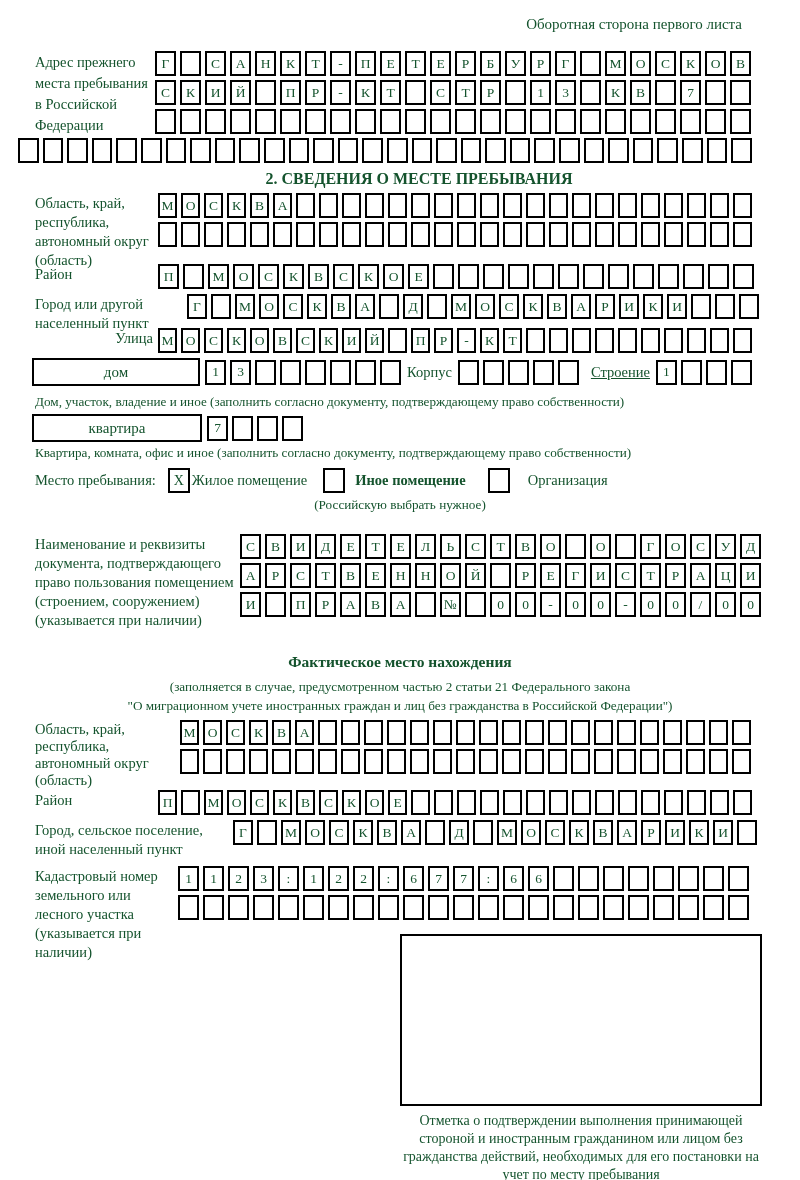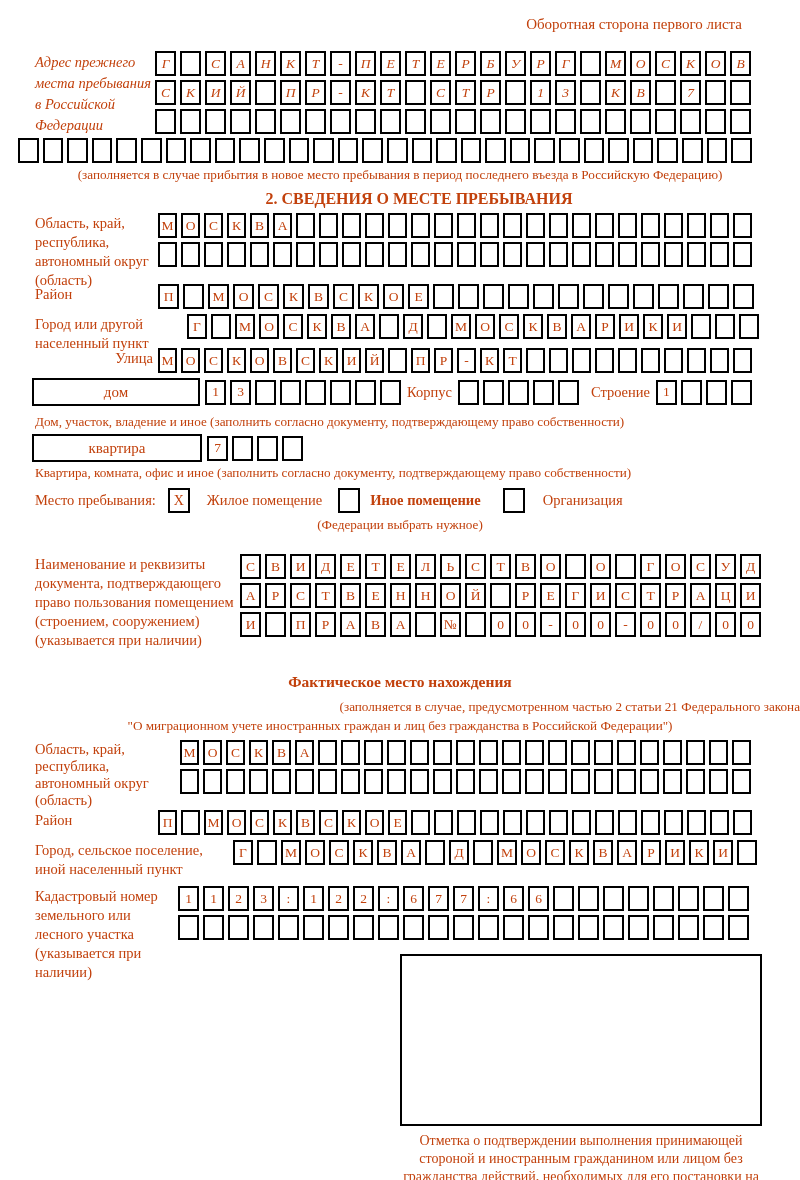--- a/index.html
+++ b/index.html
@@ -1,17 +1,17 @@
 <!DOCTYPE html>
 <html><head>
 <meta charset="utf-8">
 <style>
   html,body{margin:0;padding:0;background:#ffffff;}
   .page{
-    position:relative; width:800px; height:1180px; background:#ffffff; color:#c2410c;
+    position:relative; width:800px; height:1180px; background:#ffffff; color:#14532d;
     font-family:"Liberation Serif","DejaVu Serif",serif; overflow:hidden;
   }
   .hdr{ text-align:right; padding:16px 58px 0 0; font-size:15px; }
   .frow{ position:relative; margin-left:35px; }
   .frow > .lbl{ position:absolute; left:0; top:1px; font-size:14.5px; line-height:19px; }
   .lbl.lh21{ line-height:21px; }
   .lbl.lh17{ line-height:17px; }
   .gwrap{ display:flex; flex-direction:column; gap:4px; }
   .grid{ display:flex; --w:21px; --g:4px; }
   .grid .cell{
@@ -30,21 +30,21 @@
   .optlbl{ font-size:14.5px; }
   .stamp{ box-sizing:border-box; border:2px solid #000; background:#fff; }
 </style>
 </head>
 <body>
 
 <div class="page">
 
   <div class="hdr">Оборотная сторона первого листа</div>
 
-  <div class="frow" style="margin-top:18px;font-style:italic;">
+  <div class="frow" style="margin-top:18px;">
     <div class="lbl lh21" style="width:118px;">Адрес прежнего места пребывания в Российской Федерации</div>
     <div class="gwrap" style="margin-left:120px;">
       <div class="grid">
           <span class="cell">Г</span>
           <span class="cell"></span>
           <span class="cell">С</span>
           <span class="cell">А</span>
           <span class="cell">Н</span>
           <span class="cell">К</span>
           <span class="cell">Т</span>
@@ -145,21 +145,20 @@
       <span class="cell"></span>
       <span class="cell"></span>
       <span class="cell"></span>
       <span class="cell"></span>
       <span class="cell"></span>
       <span class="cell"></span>
       <span class="cell"></span>
       <span class="cell"></span>
       <span class="cell"></span>
     </div>
-  <div class="caption center" style="margin-top:4px;">(заполняется в случае прибытия в новое место пребывания в период последнего въезда в Российскую Федерацию)</div>
 
   <div class="title" style="margin-top:7px;margin-left:38px;">2. СВЕДЕНИЯ О МЕСТЕ ПРЕБЫВАНИЯ</div>
 
   <div class="frow" style="margin-top:5px;">
     <div class="lbl" style="width:118px;">Область, край, республика, автономный округ (область)</div>
     <div class="gwrap" style="margin-left:123px;">
       <div class="grid" style="--w:19px;">
           <span class="cell">М</span>
           <span class="cell">О</span>
           <span class="cell">С</span>
@@ -329,21 +328,21 @@
         <span class="cell"></span>
       </div>
     <span class="optlbl" style="margin:0 6px 0 2px;">Корпус</span>
     <div class="grid">
         <span class="cell"></span>
         <span class="cell"></span>
         <span class="cell"></span>
         <span class="cell"></span>
         <span class="cell"></span>
       </div>
-    <span class="optlbl" style="margin:0 6px 0 8px;">Строение</span>
+    <span class="optlbl" style="margin:0 6px 0 8px;text-decoration:underline;">Строение</span>
     <div class="grid">
         <span class="cell">1</span>
         <span class="cell"></span>
         <span class="cell"></span>
         <span class="cell"></span>
       </div>
   </div>
   <div class="caption" style="margin:3px 0 0 35px;">Дом, участок, владение и иное (заполнить согласно документу, подтверждающему право собственности)</div>
 
   <div class="inl" style="margin:4px 0 0 32px;">
@@ -353,27 +352,27 @@
         <span class="cell"></span>
         <span class="cell"></span>
         <span class="cell"></span>
       </div>
   </div>
   <div class="caption" style="margin:3px 0 0 35px;">Квартира, комната, офис и иное (заполнить согласно документу, подтверждающему право собственности)</div>
 
   <div class="inl" style="margin:7px 0 0 35px;">
     <span class="optlbl">Место пребывания:</span>
     <span class="chk" style="margin-left:12px;">X</span>
-    <span class="optlbl" style="margin-left:17px;">Жилое помещение</span>
+    <span class="optlbl" style="margin-left:2px;">Жилое помещение</span>
     <span class="chk" style="margin-left:16px;"></span>
     <span class="optlbl" style="margin-left:10px;font-weight:bold;">Иное помещение</span>
     <span class="chk" style="margin-left:22px;"></span>
     <span class="optlbl" style="margin-left:18px;">Организация</span>
   </div>
-  <div class="caption center" style="margin-top:4px;">(Федерации выбрать нужное)</div>
+  <div class="caption center" style="margin-top:4px;">(Российскую выбрать нужное)</div>
 
   <div class="frow" style="margin-top:21px;">
     <div class="lbl" style="width:200px;">Наименование и реквизиты документа, подтверждающего право пользования помещением (строением, сооружением) (указывается при наличии)</div>
     <div class="gwrap" style="margin-left:205px;">
       <div class="grid">
           <span class="cell">С</span>
           <span class="cell">В</span>
           <span class="cell">И</span>
           <span class="cell">Д</span>
           <span class="cell">Е</span>
@@ -437,21 +436,21 @@
           <span class="cell">0</span>
           <span class="cell">0</span>
           <span class="cell">/</span>
           <span class="cell">0</span>
           <span class="cell">0</span>
         </div>
     </div>
   </div>
 
   <div class="title" style="margin-top:36px; font-size:15.5px;font-family:Liberation Serif, serif;">Фактическое место нахождения</div>
-  <div class="caption center" style="margin-top:8px;text-align:right;">(заполняется в случае, предусмотренном частью 2 статьи 21 Федерального закона</div>
+  <div class="caption center" style="margin-top:8px;">(заполняется в случае, предусмотренном частью 2 статьи 21 Федерального закона</div>
   <div class="caption center" style="margin-top:3px;">"О миграционном учете иностранных граждан и лиц без гражданства в Российской Федерации")</div>
 
   <div class="frow" style="margin-top:6px;">
     <div class="lbl lh17" style="width:140px;">Область, край, республика, автономный округ (область)</div>
     <div class="gwrap" style="margin-left:145px;">
       <div class="grid" style="--w:19px;">
           <span class="cell">М</span>
           <span class="cell">О</span>
           <span class="cell">С</span>
           <span class="cell">К</span>

